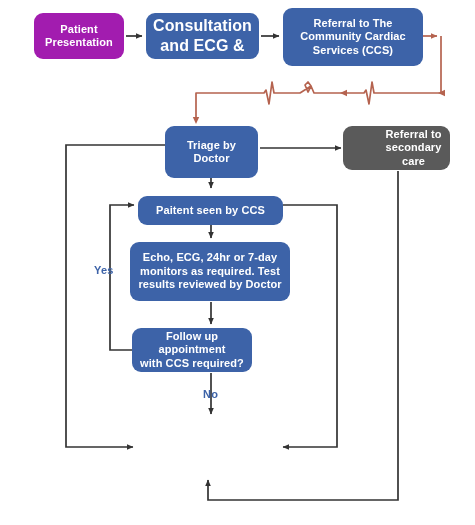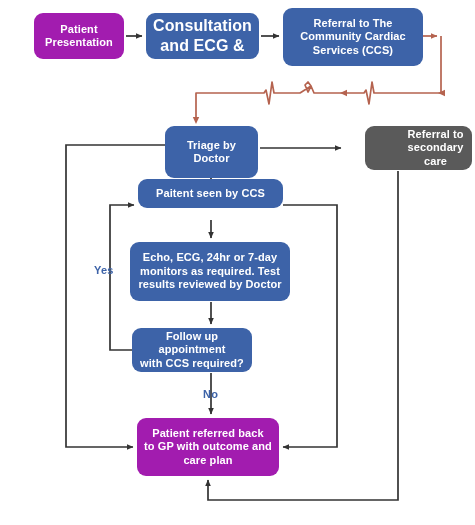--- a/index.html
+++ b/index.html
@@ -118,33 +118,30 @@
   <div class="node blue" style="left:146px; top:13px; width:113px; height:46px; font-size:16px;">GP Consultation
 and ECG &amp; Bloods</div>
 
   <div class="node blue" style="left:283px; top:8px; width:140px; height:58px; font-size:11px;">Referral to The
 Community Cardiac
 Services (CCS)</div>
 
   <div class="node blue" style="left:165px; top:126px; width:93px; height:52px; font-size:11px;">Triage by
 Doctor</div>
 
-  <div class="node gray" style="left:365px; top:126px; width:107px; height:44px; font-size:11px;padding-left:40px;">Referral to
+  <div class="node gray" style="left:343px; top:126px; width:107px; height:44px; font-size:11px;padding-left:40px;">Referral to
 secondary care</div>
 
-  <div class="node blue" style="left:138px; top:179px; width:145px; height:29px; font-size:11px;">Paitent seen by CCS</div>
+  <div class="node blue" style="left:138px; top:196px; width:145px; height:29px; font-size:11px;">Paitent seen by CCS</div>
 
   <div class="node blue" style="left:130px; top:242px; width:160px; height:59px; font-size:11px;">Echo, ECG, 24hr or 7-day
 monitors as required. Test
 results reviewed by Doctor</div>
 
   <div class="node blue" style="left:132px; top:328px; width:120px; height:44px; font-size:11px;">Follow up appointment
 with  CCS  required?</div>
 
-  <div class="node navy" style="left:137px; top:418px; width:142px; height:58px; font-size:11px;">Patient referred back
-to GP with outcome and
-care plan</div>
 
   <div class="edge-label" style="left:94px; top:264px;">Yes</div>
 
   <div class="edge-label" style="left:203px; top:388px;">No</div>
 
 </div>
 
 </body></html>

